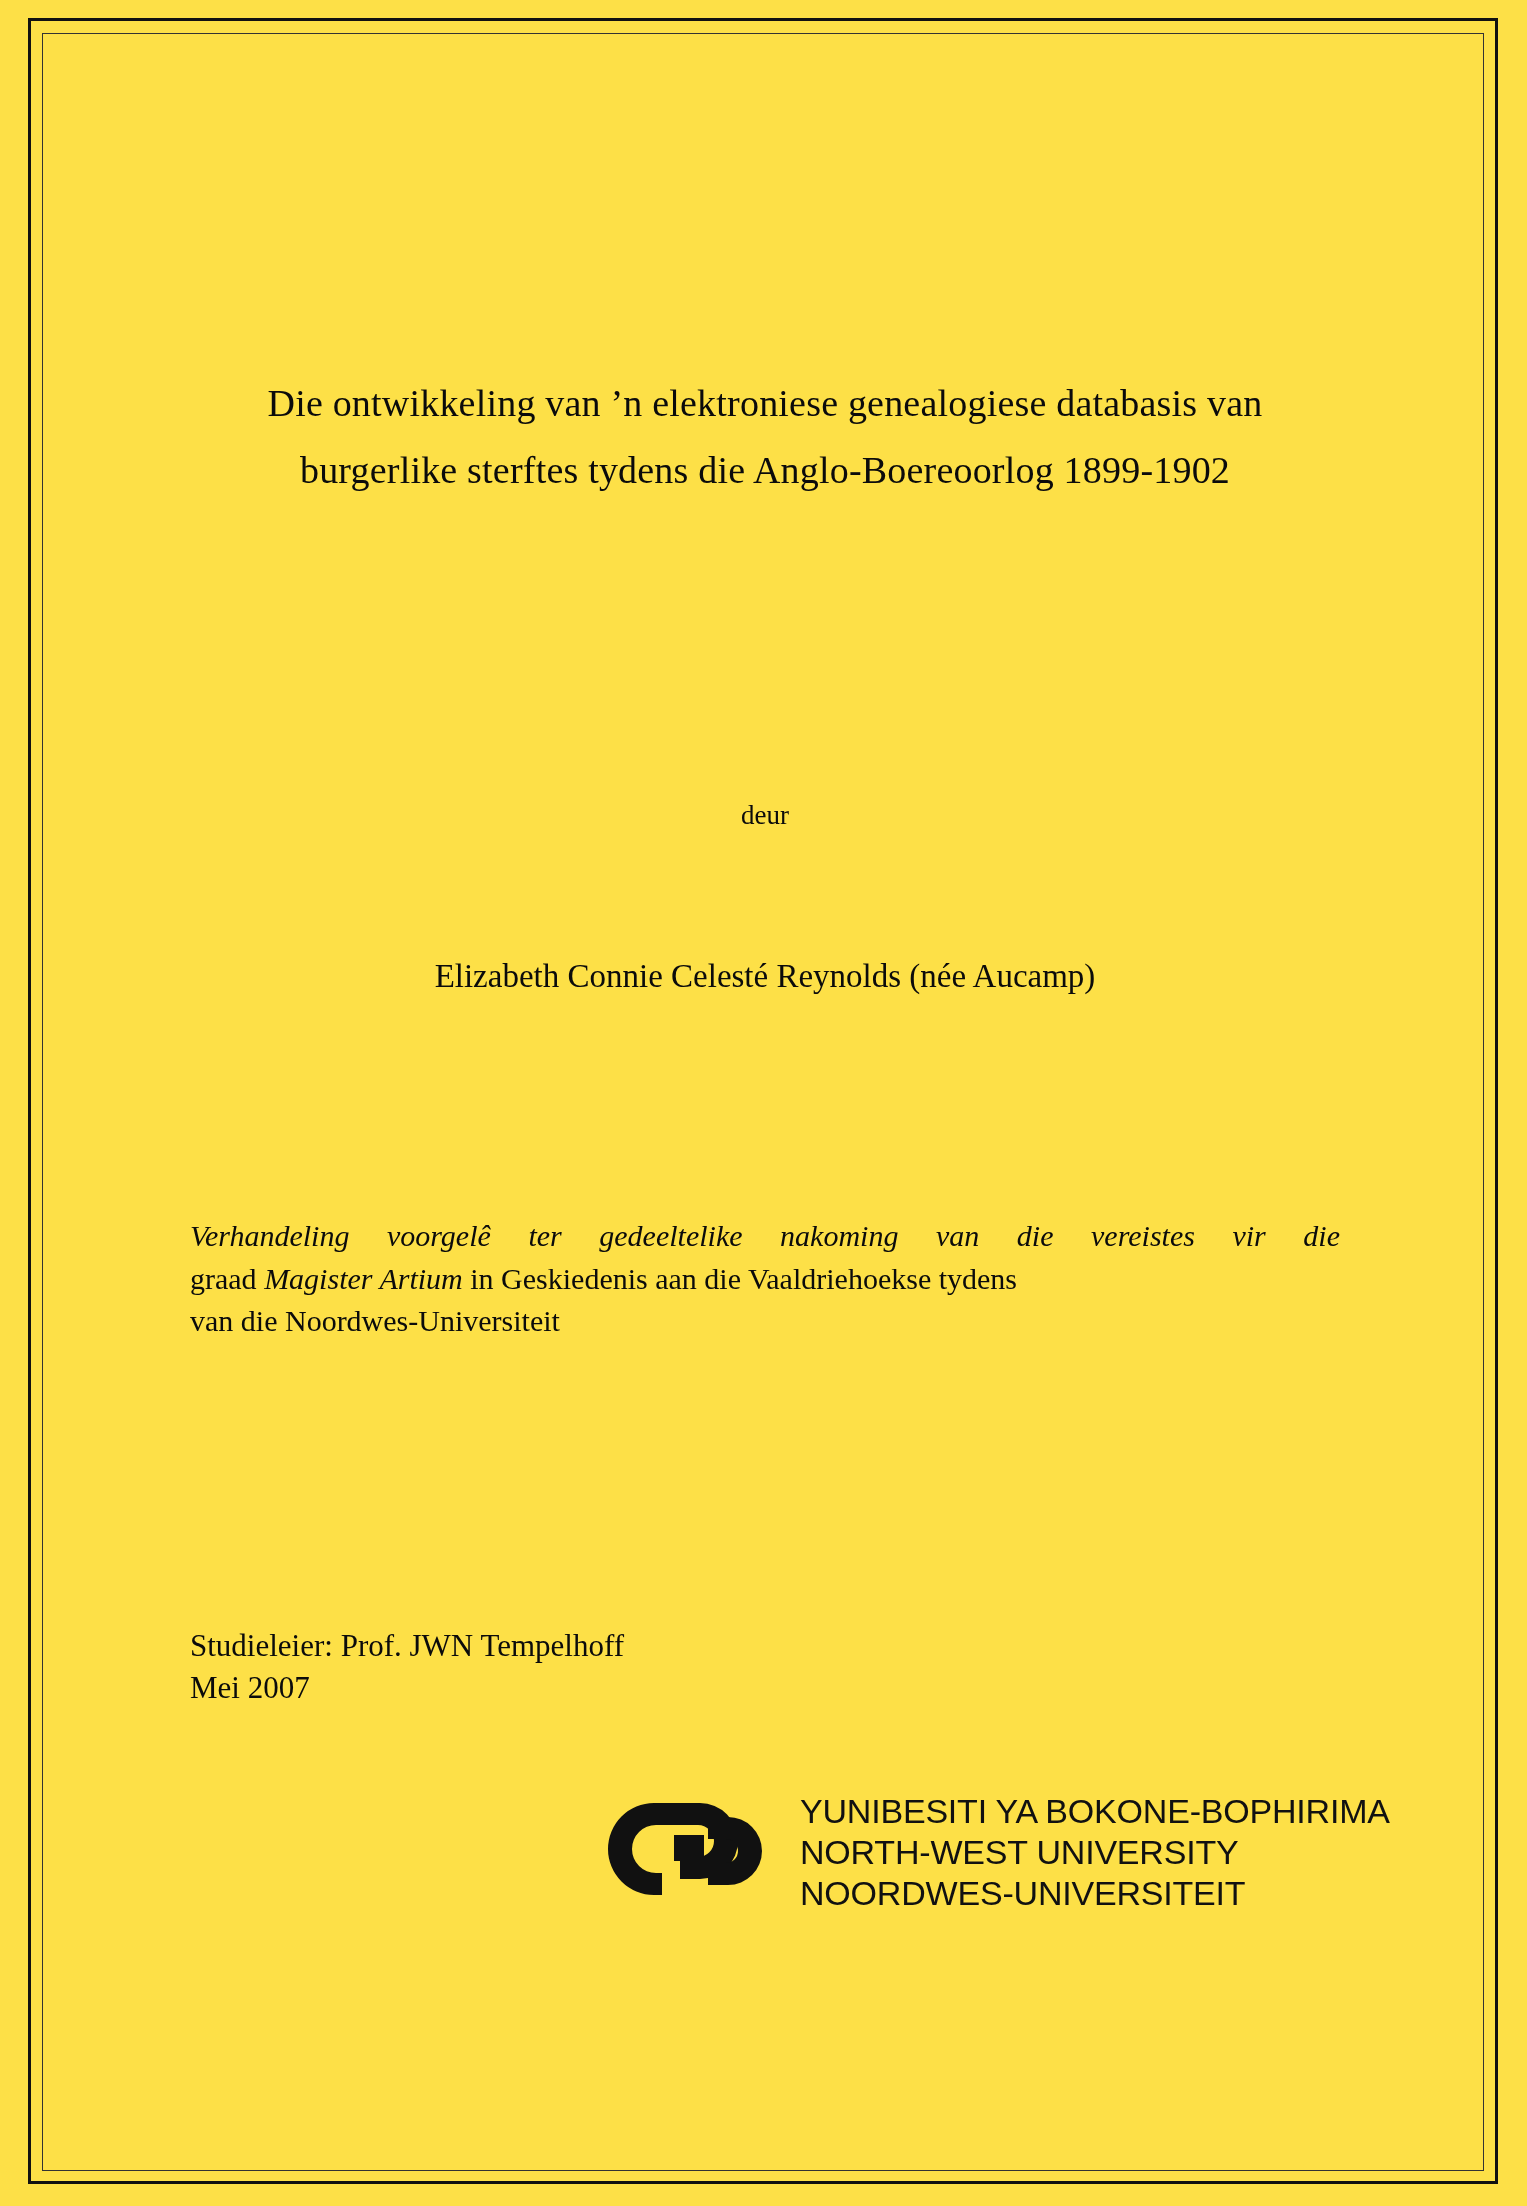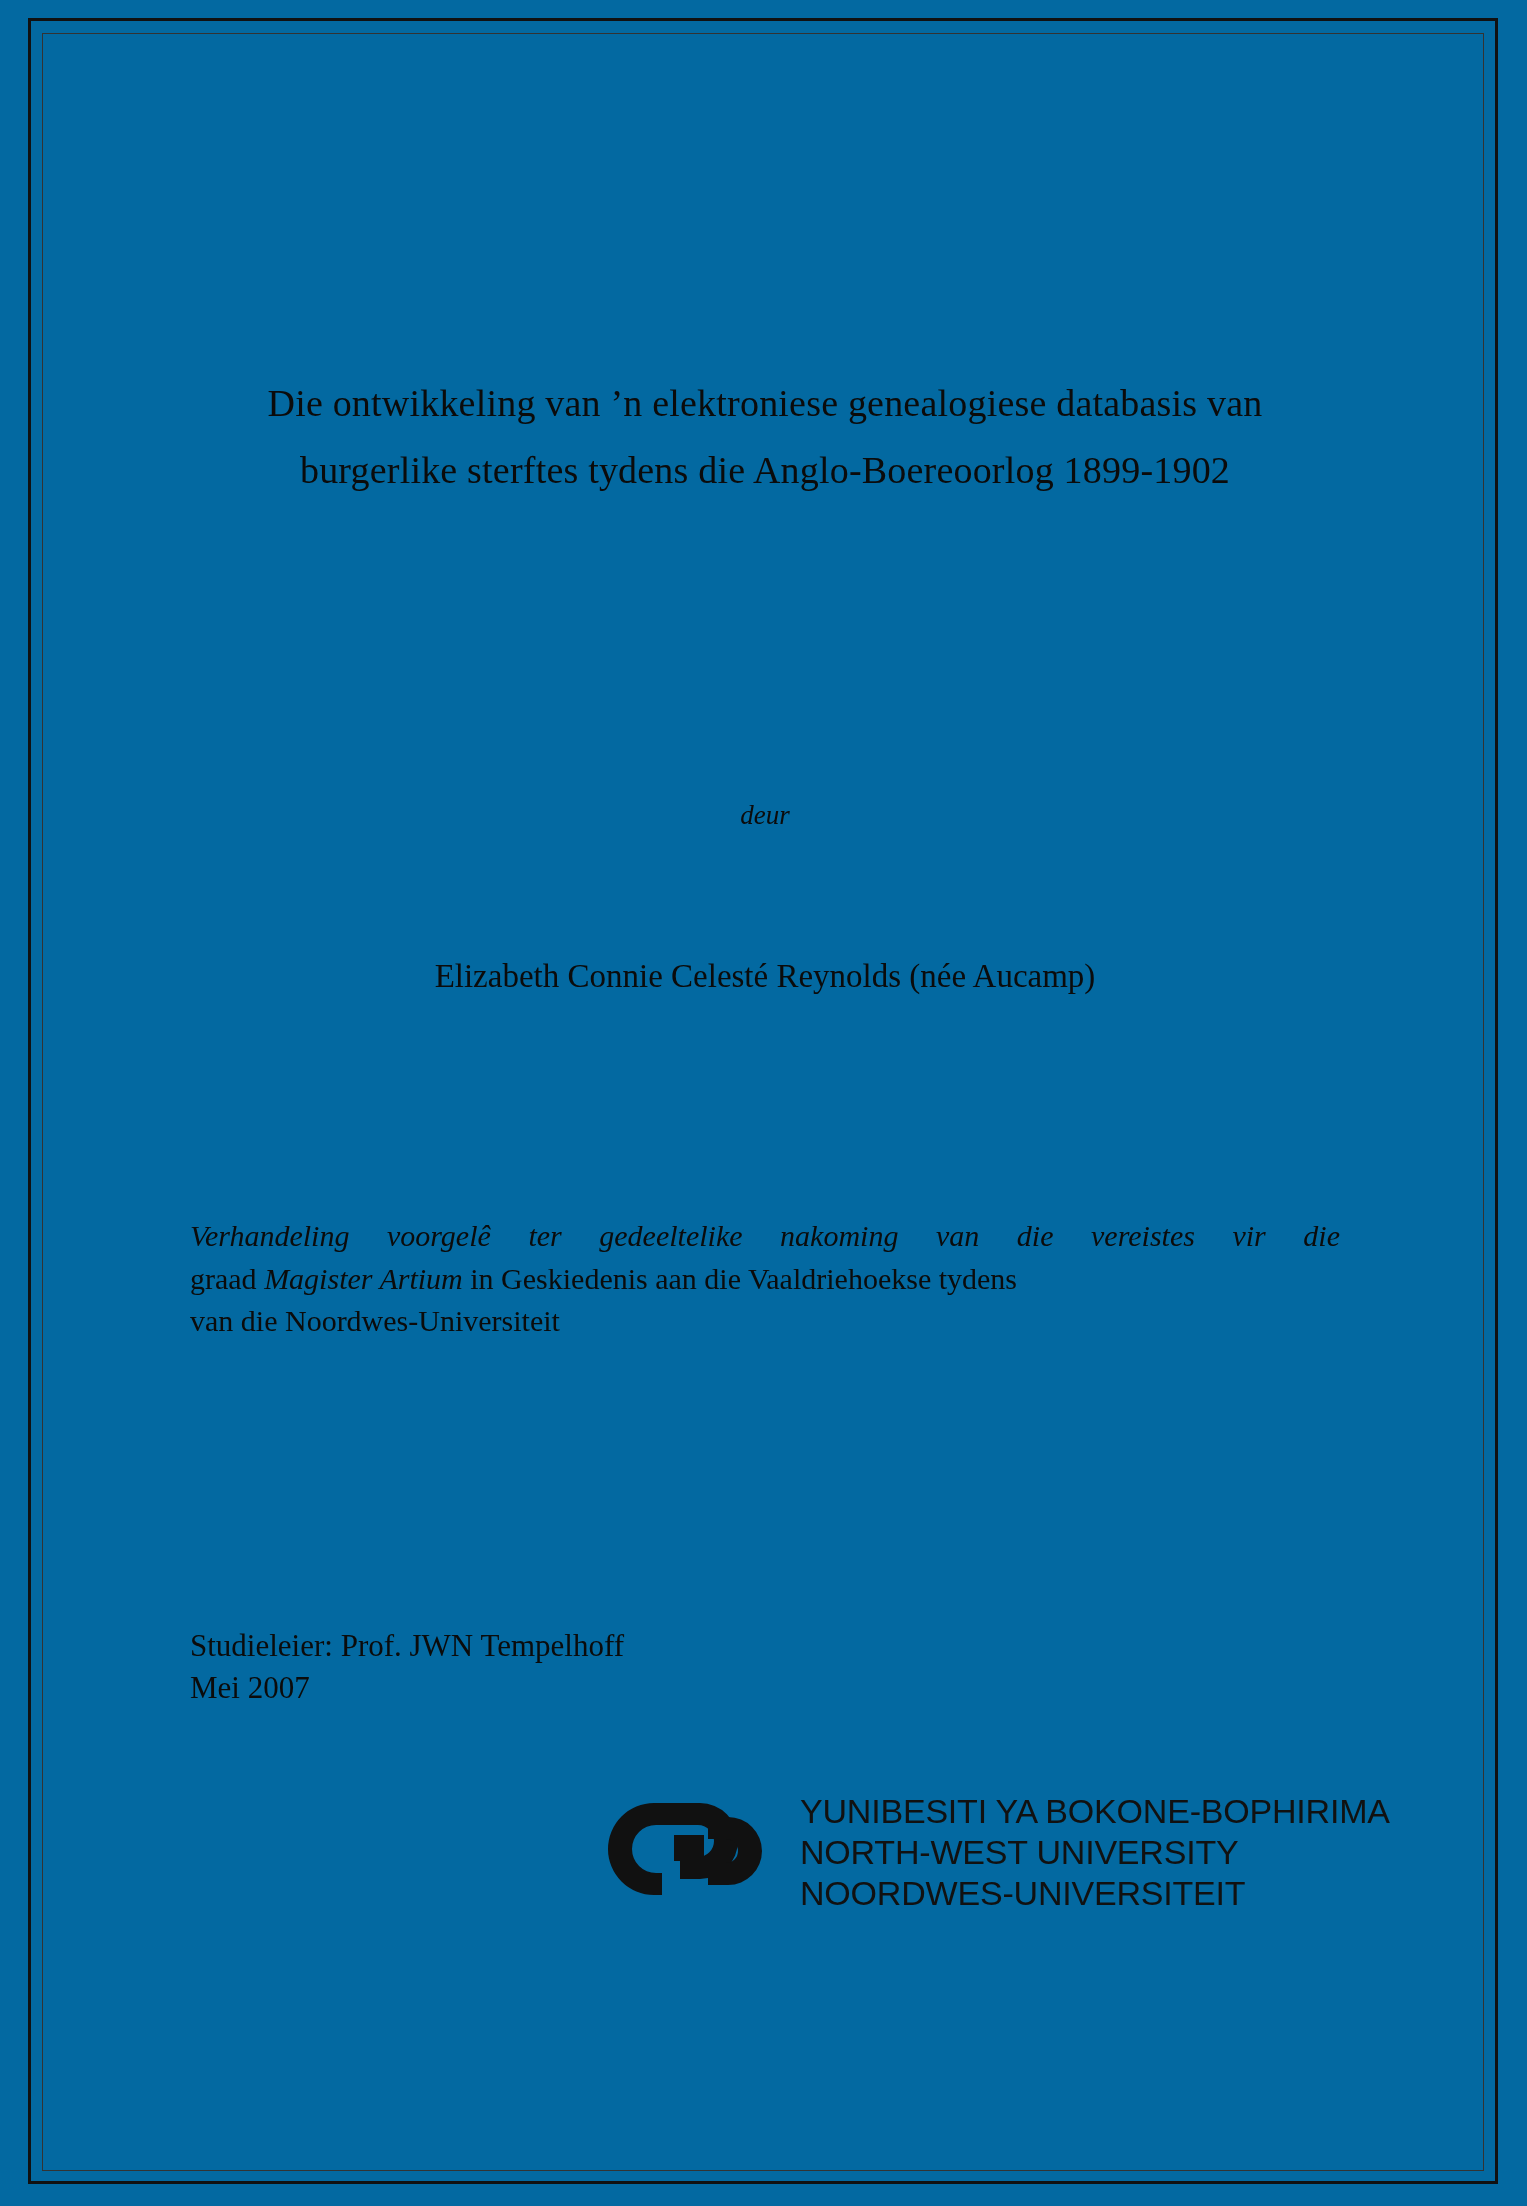--- a/index.html
+++ b/index.html
@@ -4,21 +4,21 @@
 <style>
   html, body {
     margin: 0;
     padding: 0;
     background: #ffffff;
   }
   .page {
     position: relative;
     width: 1527px;
     height: 2206px;
-    background: #0369a1;
+    background: #fde047;
     overflow: hidden;
     font-family: "Liberation Serif", serif;
     color: #0b0b0b;
   }
   
   .scan-frame-outer {
     position: absolute;
     left: 28px;
     top: 18px;
     width: 1470px;
@@ -55,21 +55,20 @@
   }
   .doc-title .line2 { display: block; }
 
   .by-word {
     position: absolute;
     top: 800px;
     left: 30px;
     width: 1170px;
     text-align: center;
     font-size: 27px;
-    font-style: italic;
   }
 
   .author {
     position: absolute;
     top: 958px;
     left: 30px;
     width: 1170px;
     text-align: center;
     font-size: 33px;
   }

